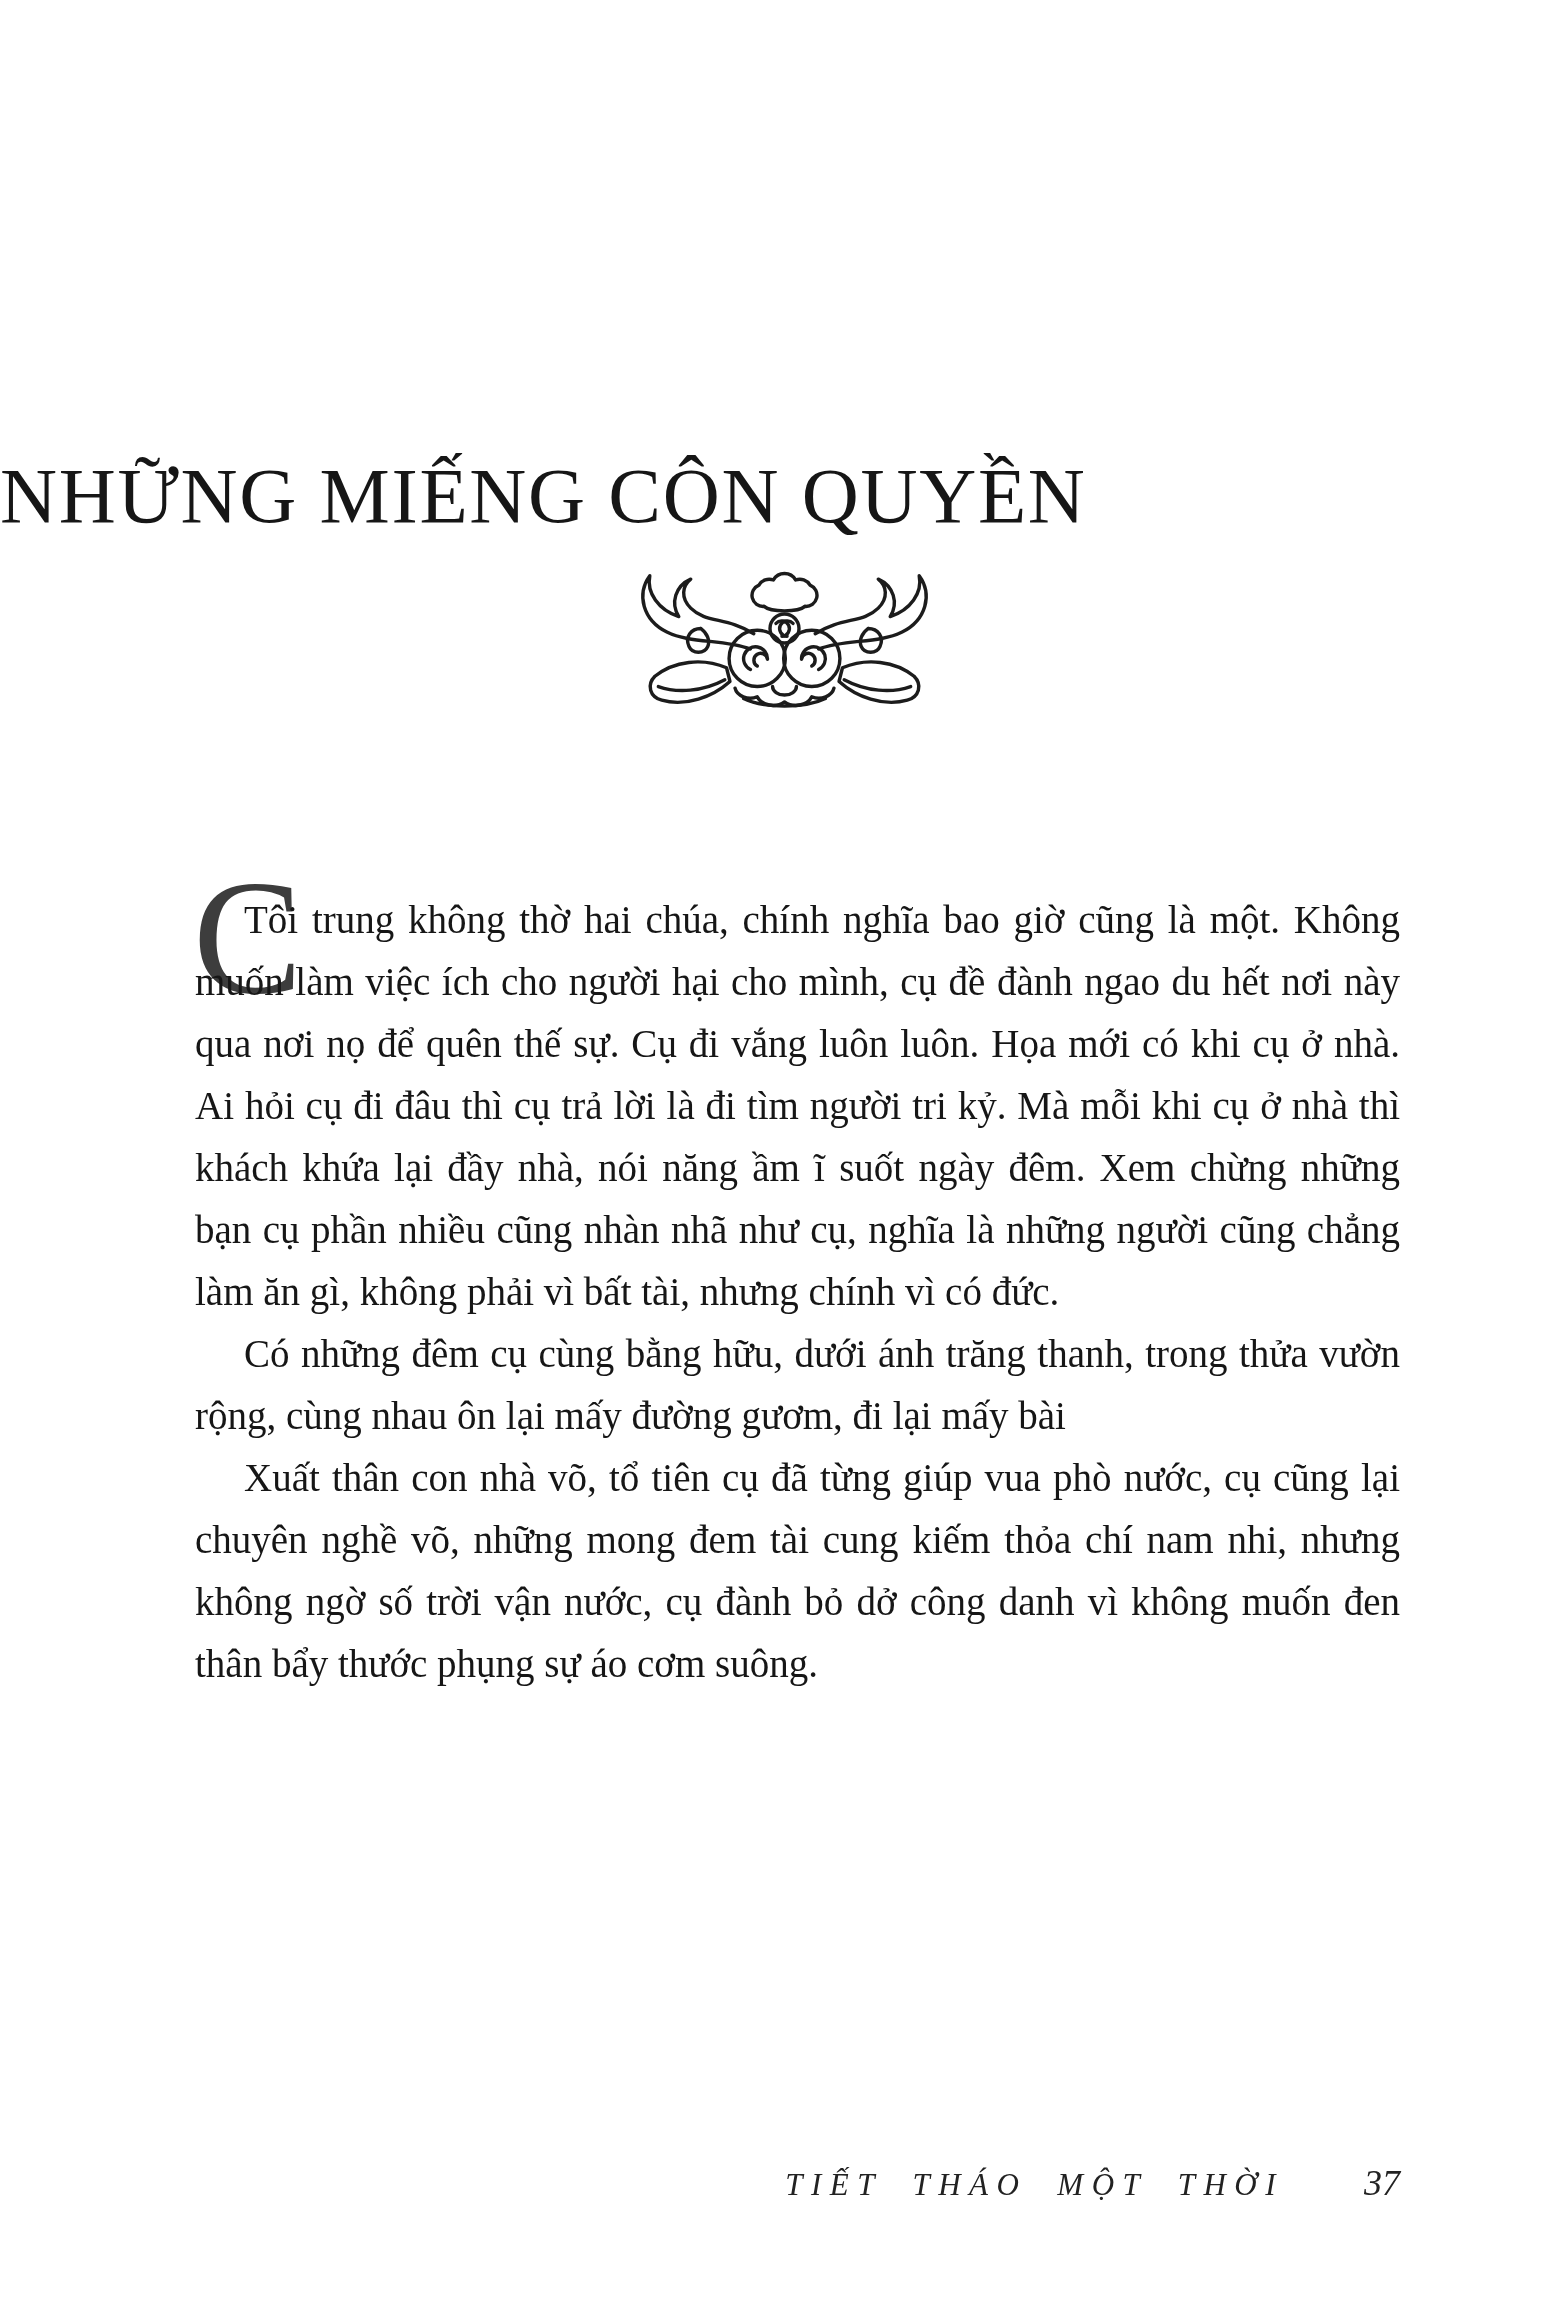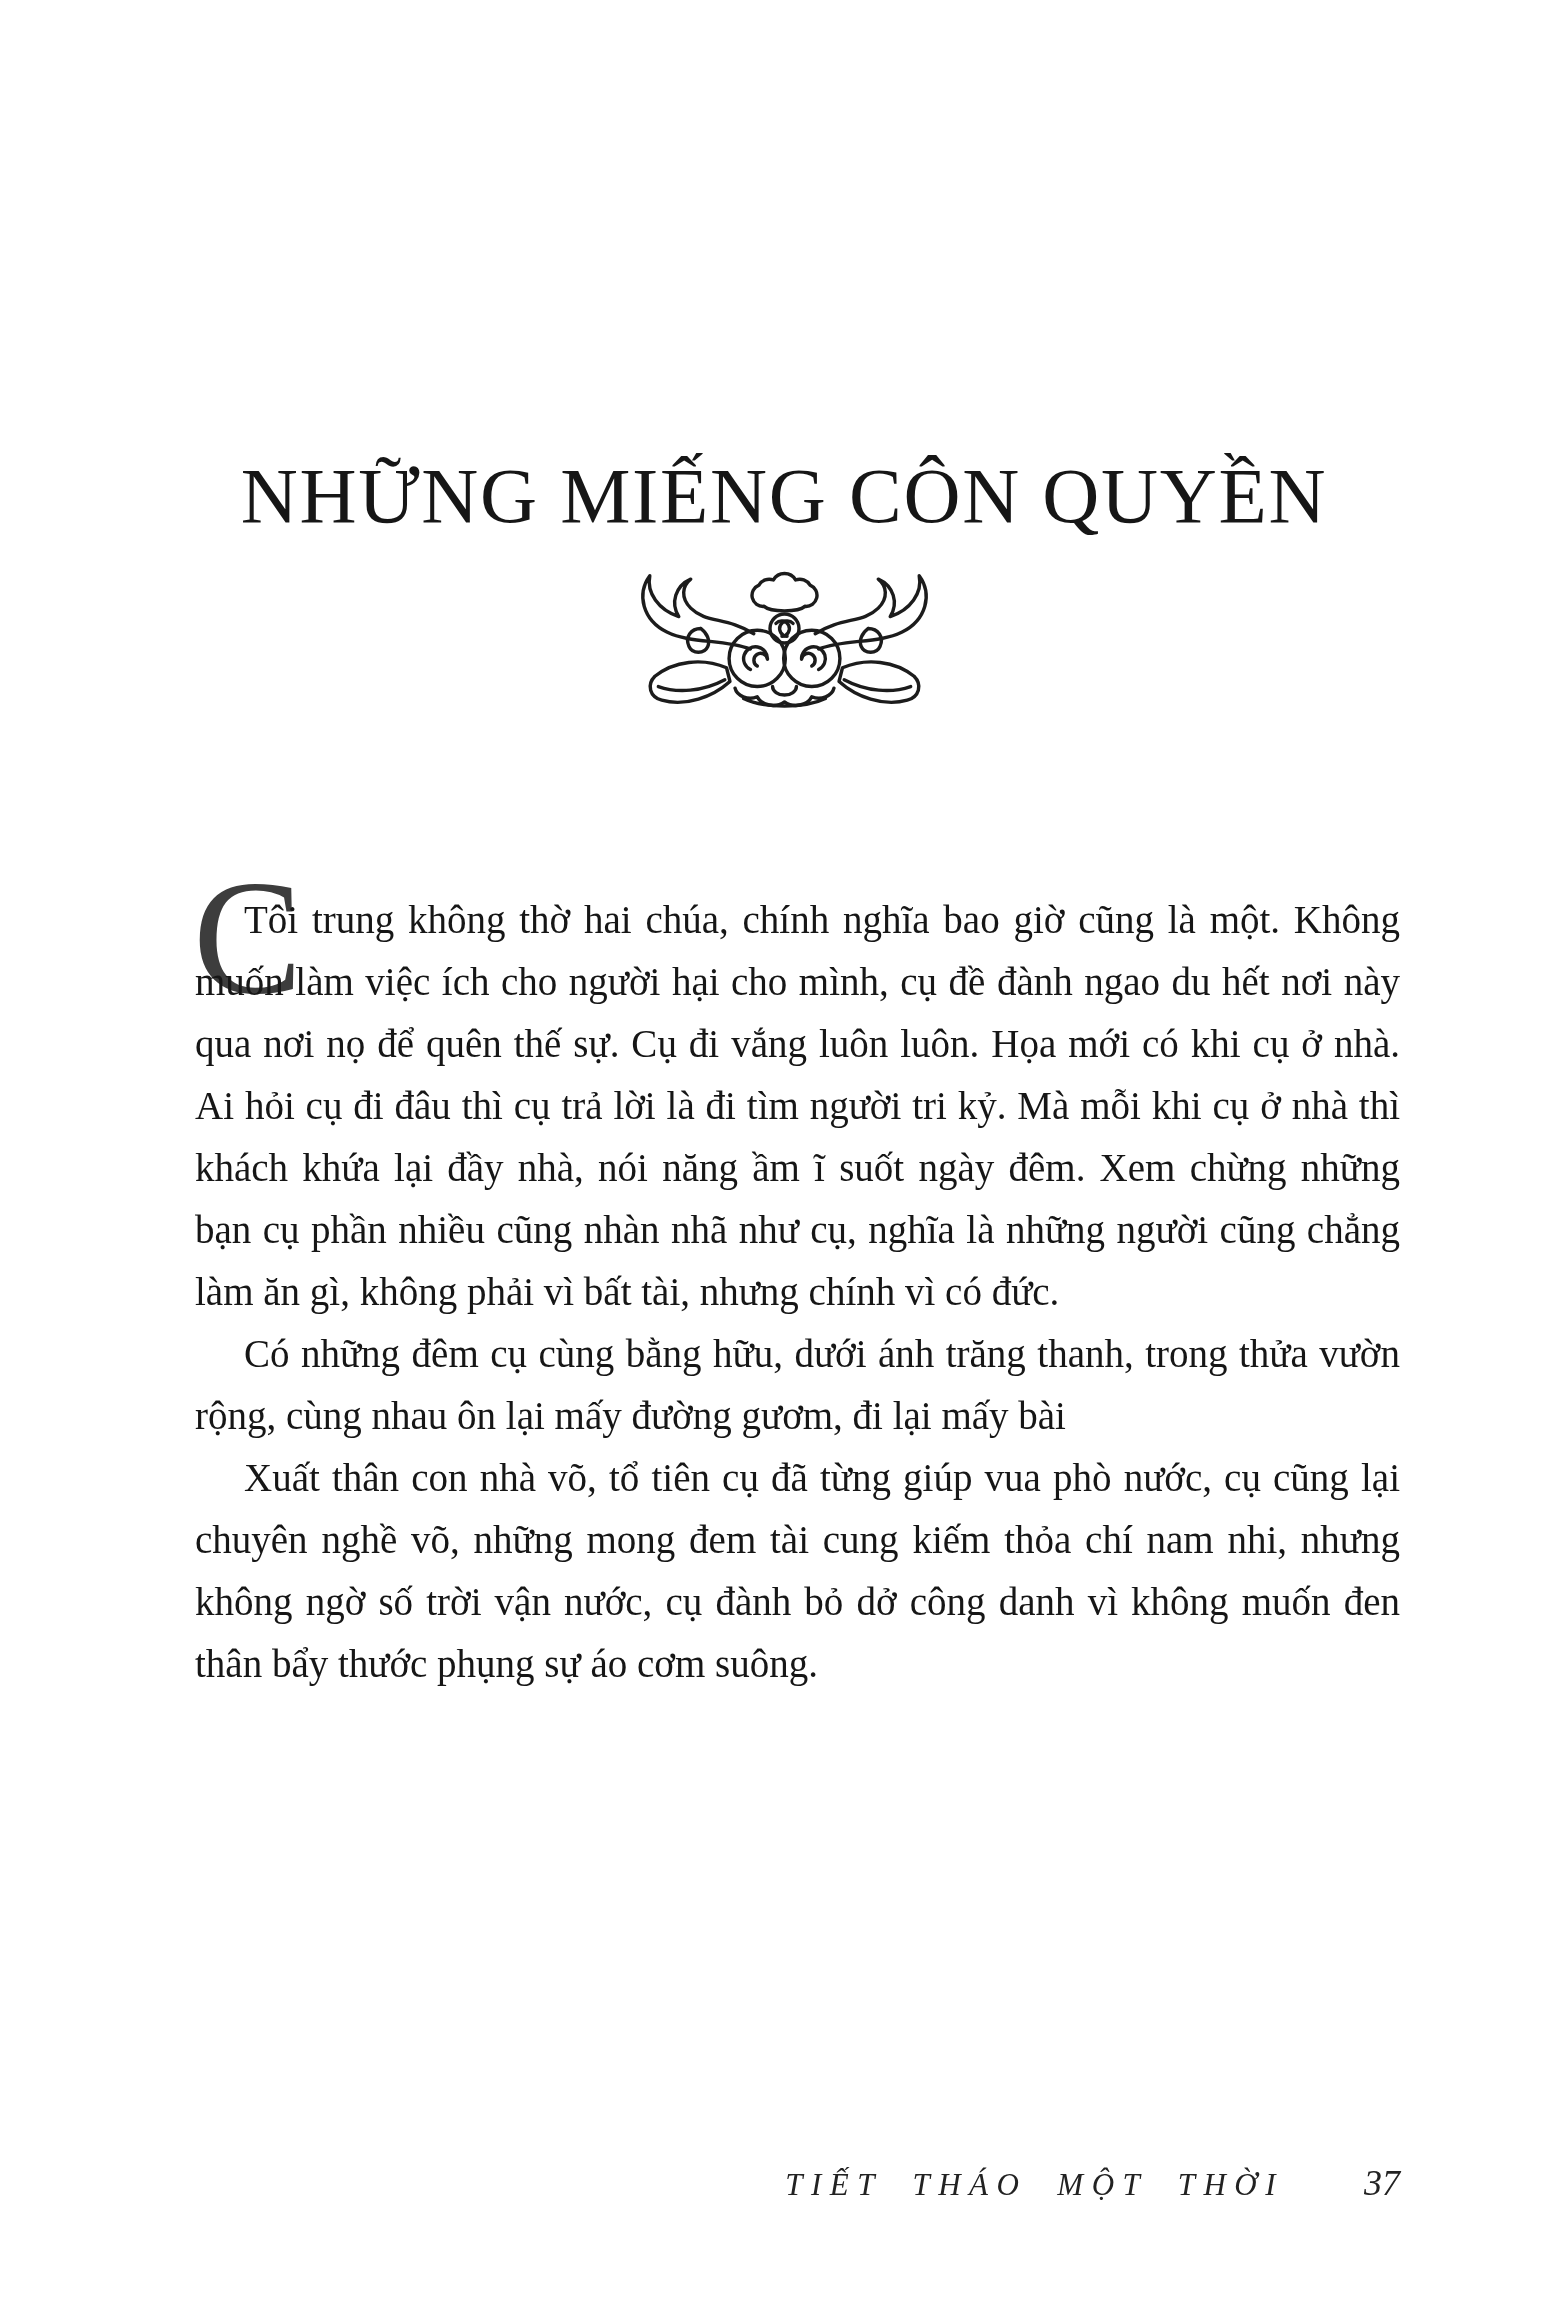--- a/index.html
+++ b/index.html
@@ -15,21 +15,20 @@
     font-family: "Liberation Serif", serif;
     color: #1a1a1a;
     overflow: hidden;
   }
   .chapter-title {
     position: absolute;
     top: 451px;
     left: 0;
     width: 100%;
     margin: 0;
-    text-align: center;
     font-size: 79px;
     font-weight: 400;
     letter-spacing: 1.7px;
     color: #161616;
     white-space: nowrap;
   }
   .ornament-wrap {
     position: absolute;
     top: 567px;
     left: 0;

